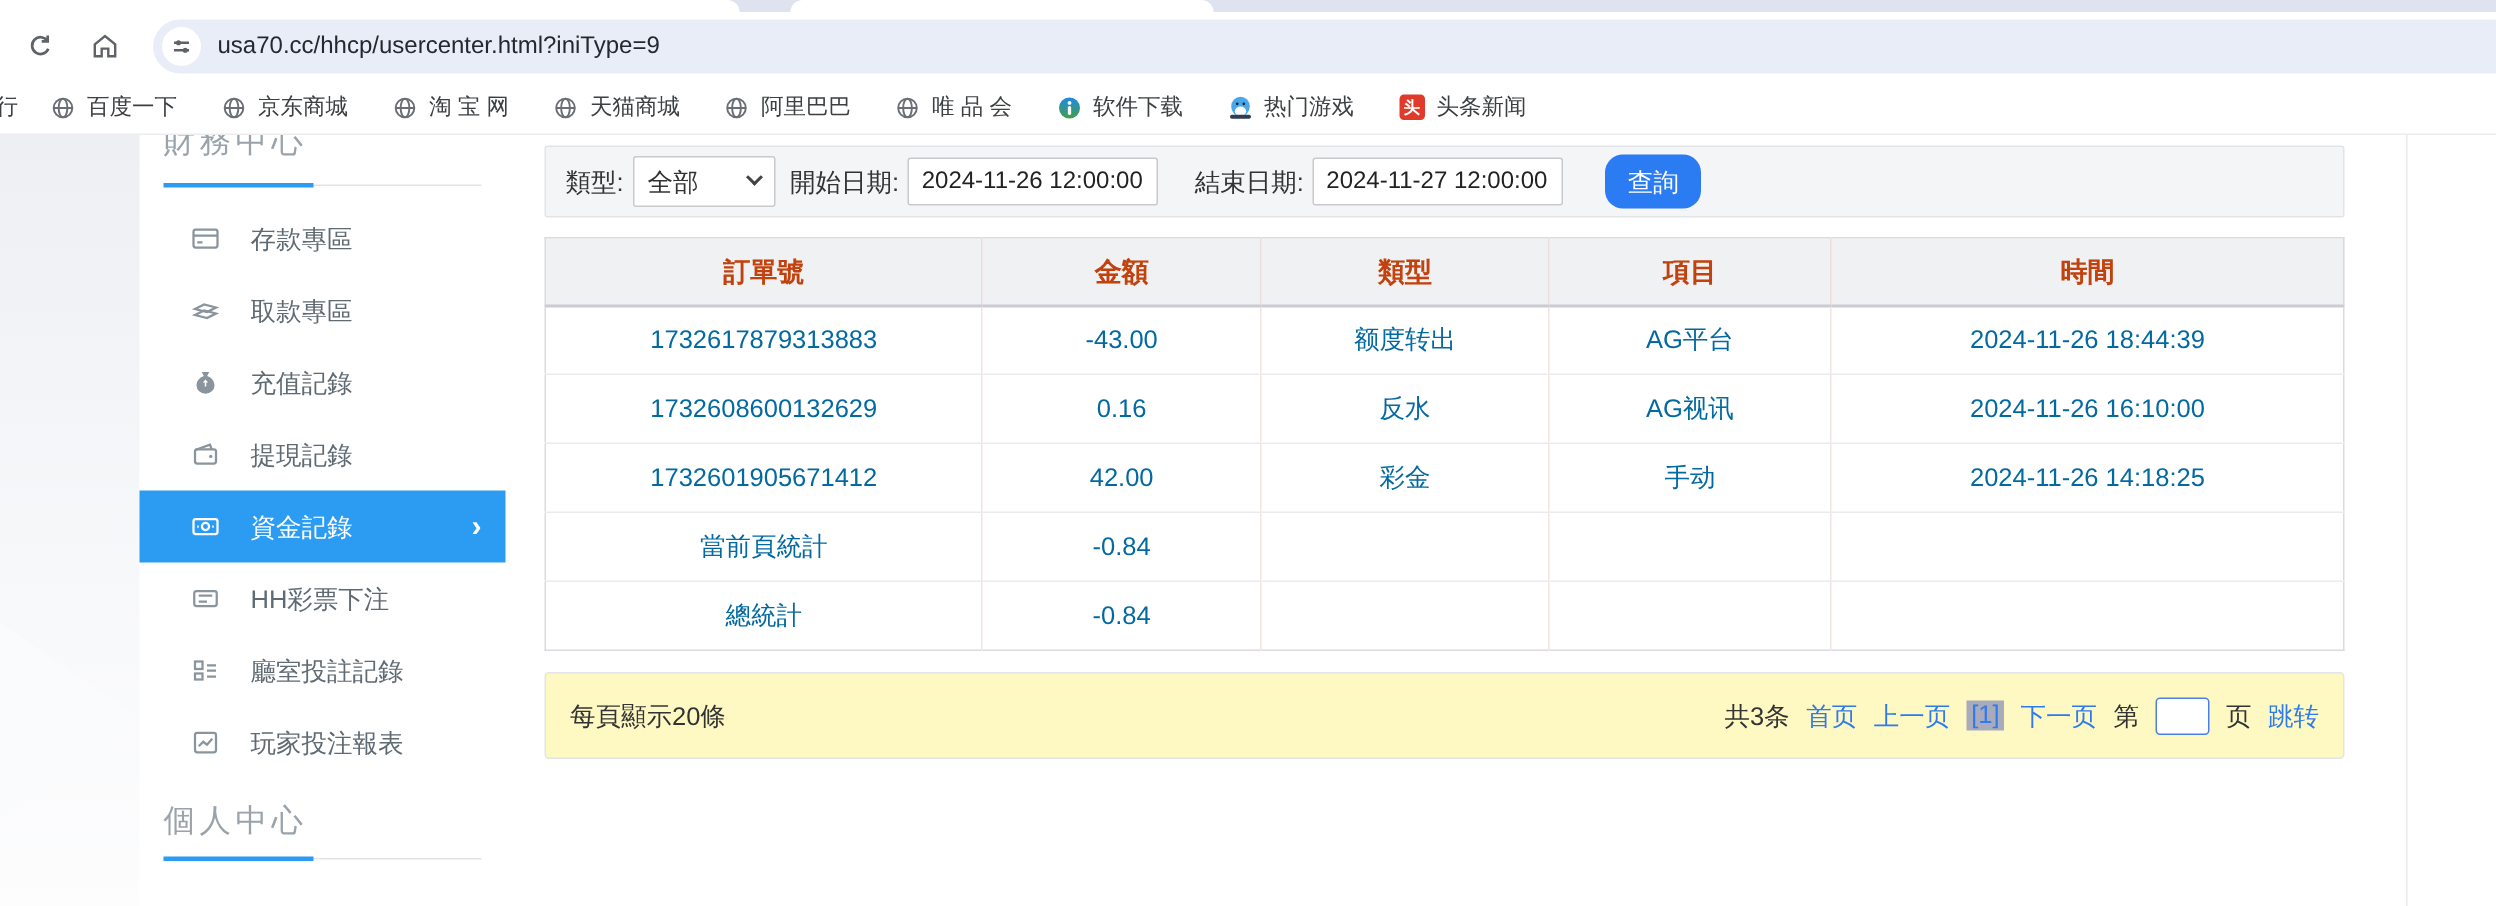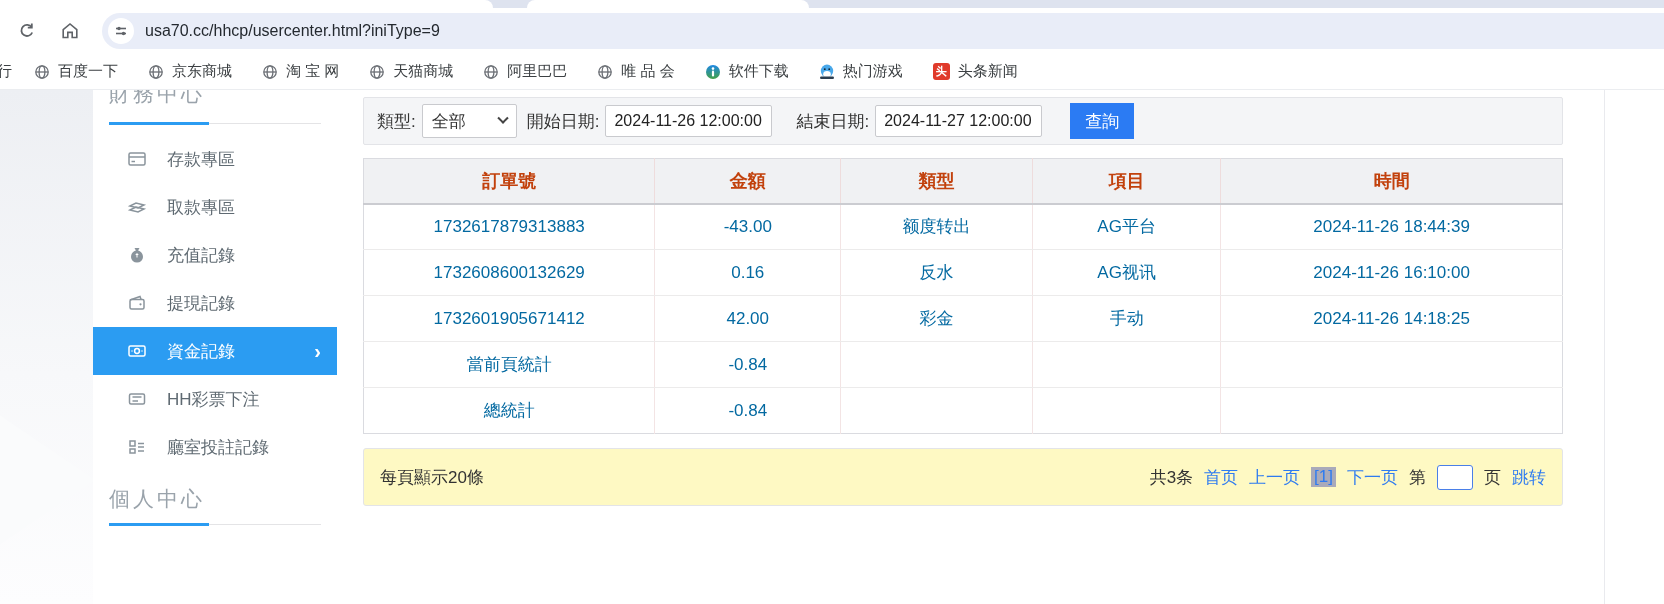--- a/index.html
+++ b/index.html
@@ -57,21 +57,21 @@
   .filterbar { height:48px; background:#f4f5f7; border:1px solid #e3e4e8; border-radius:2px;
                display:flex; align-items:center; padding:0 13px; font-size:17px; color:#333; }
   .flabel { margin-right:6px; white-space:nowrap; }
   .fselect { width:95px; height:34px; background:#fff; border:1px solid #c9cace; border-radius:2px;
              display:flex; align-items:center; justify-content:space-between; padding:0 9px;
              margin-right:10px; font-size:17px; cursor:pointer; }
   .chevron-down { width:8px; height:8px; border-right:2px solid #444; border-bottom:2px solid #444;
                   transform:rotate(45deg) translate(-2px,-2px); }
   .finput { width:167px; height:32px; border:1px solid #c9cace; border-radius:2px; padding:0 8px;
             font-size:16px; color:#222; margin-right:24px; font-family:inherit; background:#fff; }
-  .fbtn { height:36px; padding:0 15px; background:#2b7bf3; color:#fff; border:none; border-radius:0;
+  .fbtn { height:36px; padding:0 15px; background:#2b7bf3; color:#fff; border:none; border-radius:12px;
           font-size:17px; margin-left:4px; cursor:pointer; font-family:inherit; }
   .ftable { width:100%; border-collapse:collapse; margin-top:13px; border:1px solid #dadbe0; background:#fff; }
   .ftable th { height:45px; background:#f0f1f3; font-size:18px; color:#c2410c; font-weight:bold;
                border-bottom:2px solid #cbccd1; border-right:1px solid #eedcdc; }
   .ftable th:last-child { border-right:none; }
   .ftable td { height:46px; text-align:center; font-size:17px; color:#0369a1;
                border-bottom:1px solid #ecebeb; border-right:1px solid #f3e4e4; }
   .ftable td:last-child { border-right:none; }
   .ftable tbody tr:last-child td { border-bottom:none; }
   .pager { margin-top:14px; height:58px; background:#fef9c3; border:1px solid #e3e4e8; border-radius:3px;
@@ -265,20 +265,27 @@
       <div class="mi">
         <svg width="20" height="20" viewBox="0 0 20 20" fill="none" stroke="currentColor" stroke-width="1.5">
             <rect x="3" y="4" width="5" height="5"></rect>
             <rect x="3" y="12" width="5" height="4"></rect>
             <line x1="11" y1="6.5" x2="17" y2="6.5"></line>
             <line x1="11" y1="10" x2="17" y2="10"></line>
             <line x1="11" y1="14" x2="17" y2="14"></line>
           </svg>
         <span>廳室投註記錄</span>
       </div>
+      <div class="mi">
+        <svg width="20" height="20" viewBox="0 0 20 20" fill="none" stroke="currentColor" stroke-width="1.5">
+            <rect x="3" y="3.5" width="14" height="13" rx="1.5"></rect>
+            <polyline points="5.5,12.5 8.5,9.5 11,11.5 14.5,7.5"></polyline>
+          </svg>
+        <span>玩家投注報表</span>
+      </div>
     </div>
 
     <div class="side-heading2">個人中心</div>
     <div class="side-rule" style="margin-top:10px">
         <i></i>
       </div>
   </aside>
 
   <main class="content">
     <div class="filterbar">

